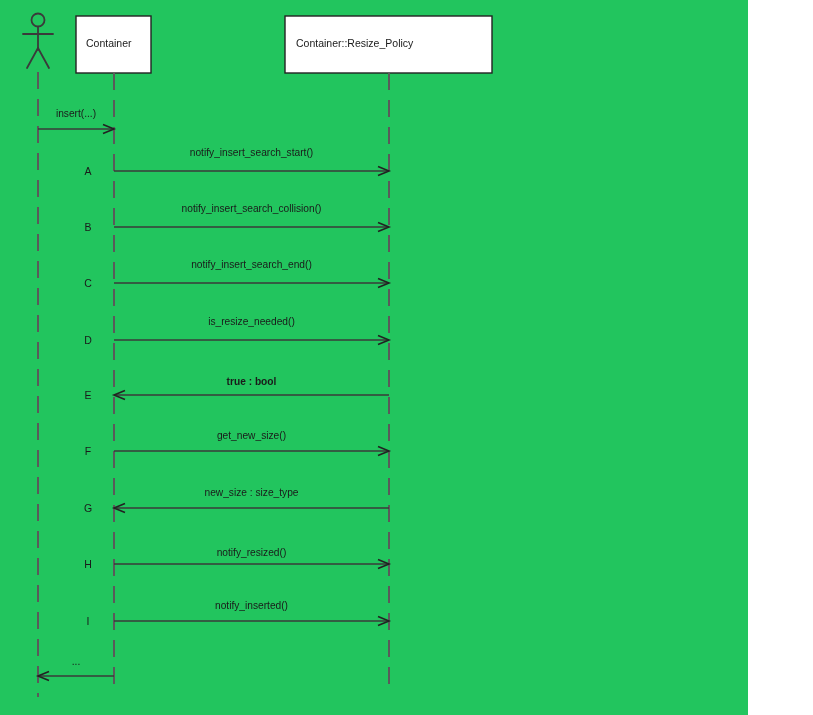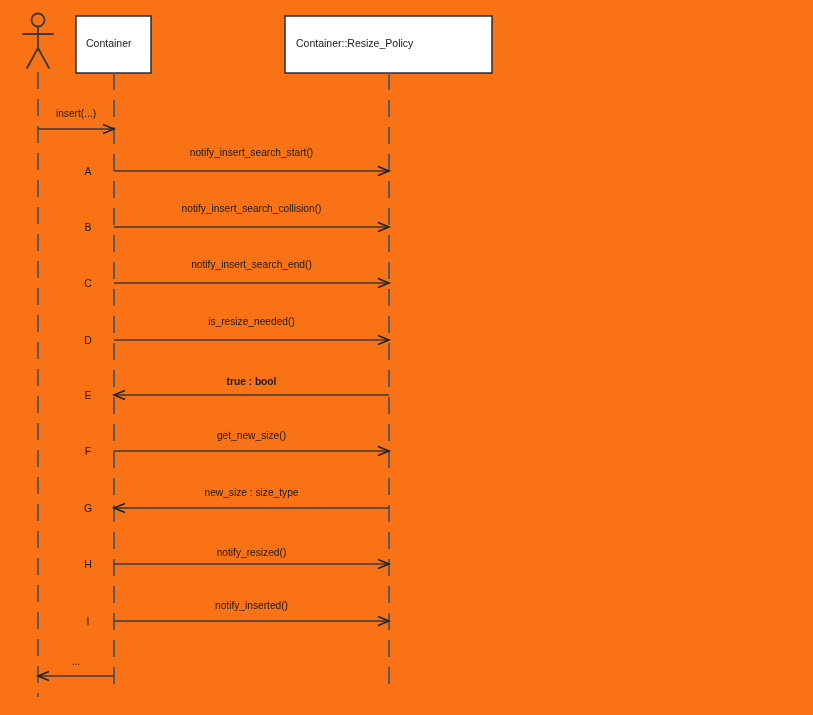--- a/index.html
+++ b/index.html
@@ -7,23 +7,23 @@
     margin: 0;
     padding: 0;
     background: #ffffff;
   }
   body {
     font-family: "Liberation Sans", sans-serif;
     color: #1a1a1a;
   }
   #diagram-root {
     position: relative;
-    width: 813px;
+    width: 748px;
     height: 715px;
-    background: #f97316;
+    background: #22c55e;
     overflow: hidden;
   }
   #diagram-svg {
     position: absolute;
     left: 0;
     top: 0;
     width: 813px;
     height: 715px;
     display: block;
   }

